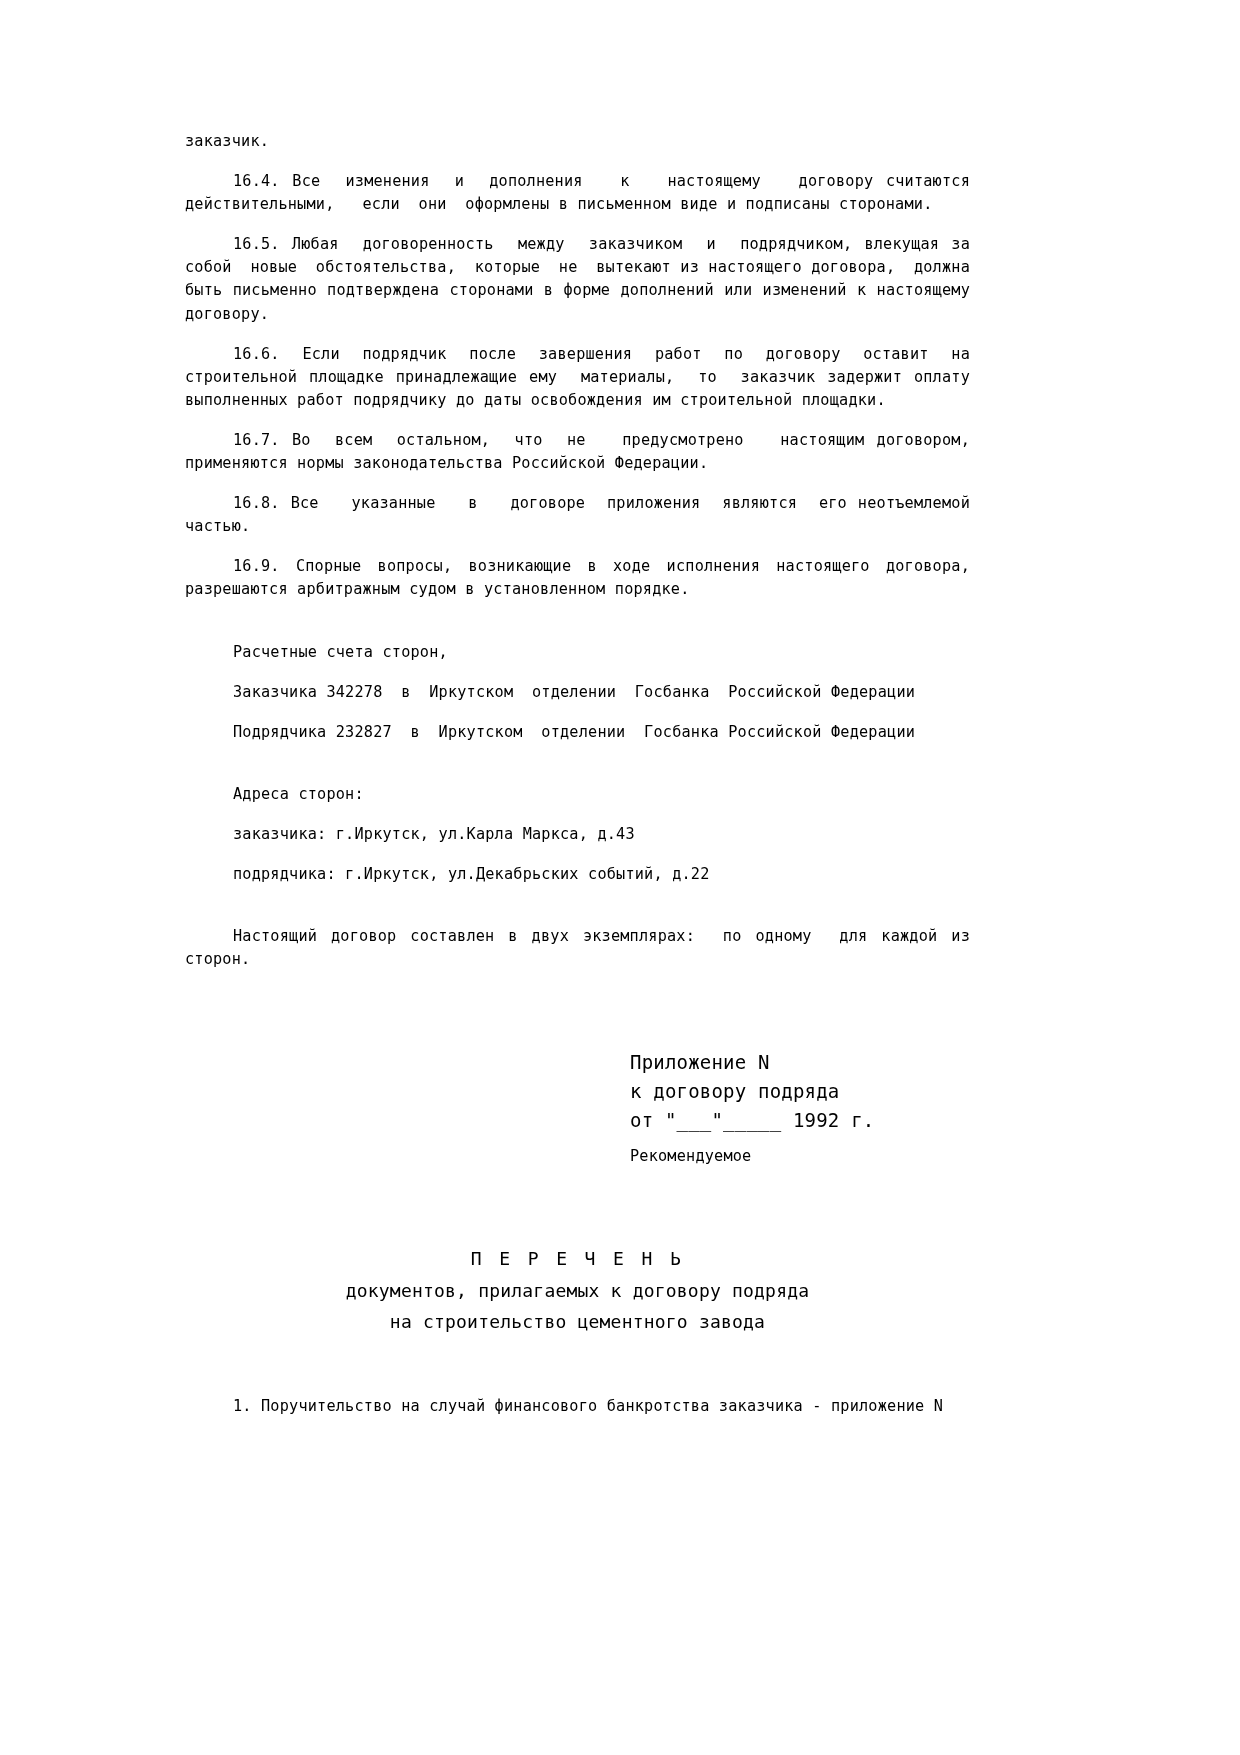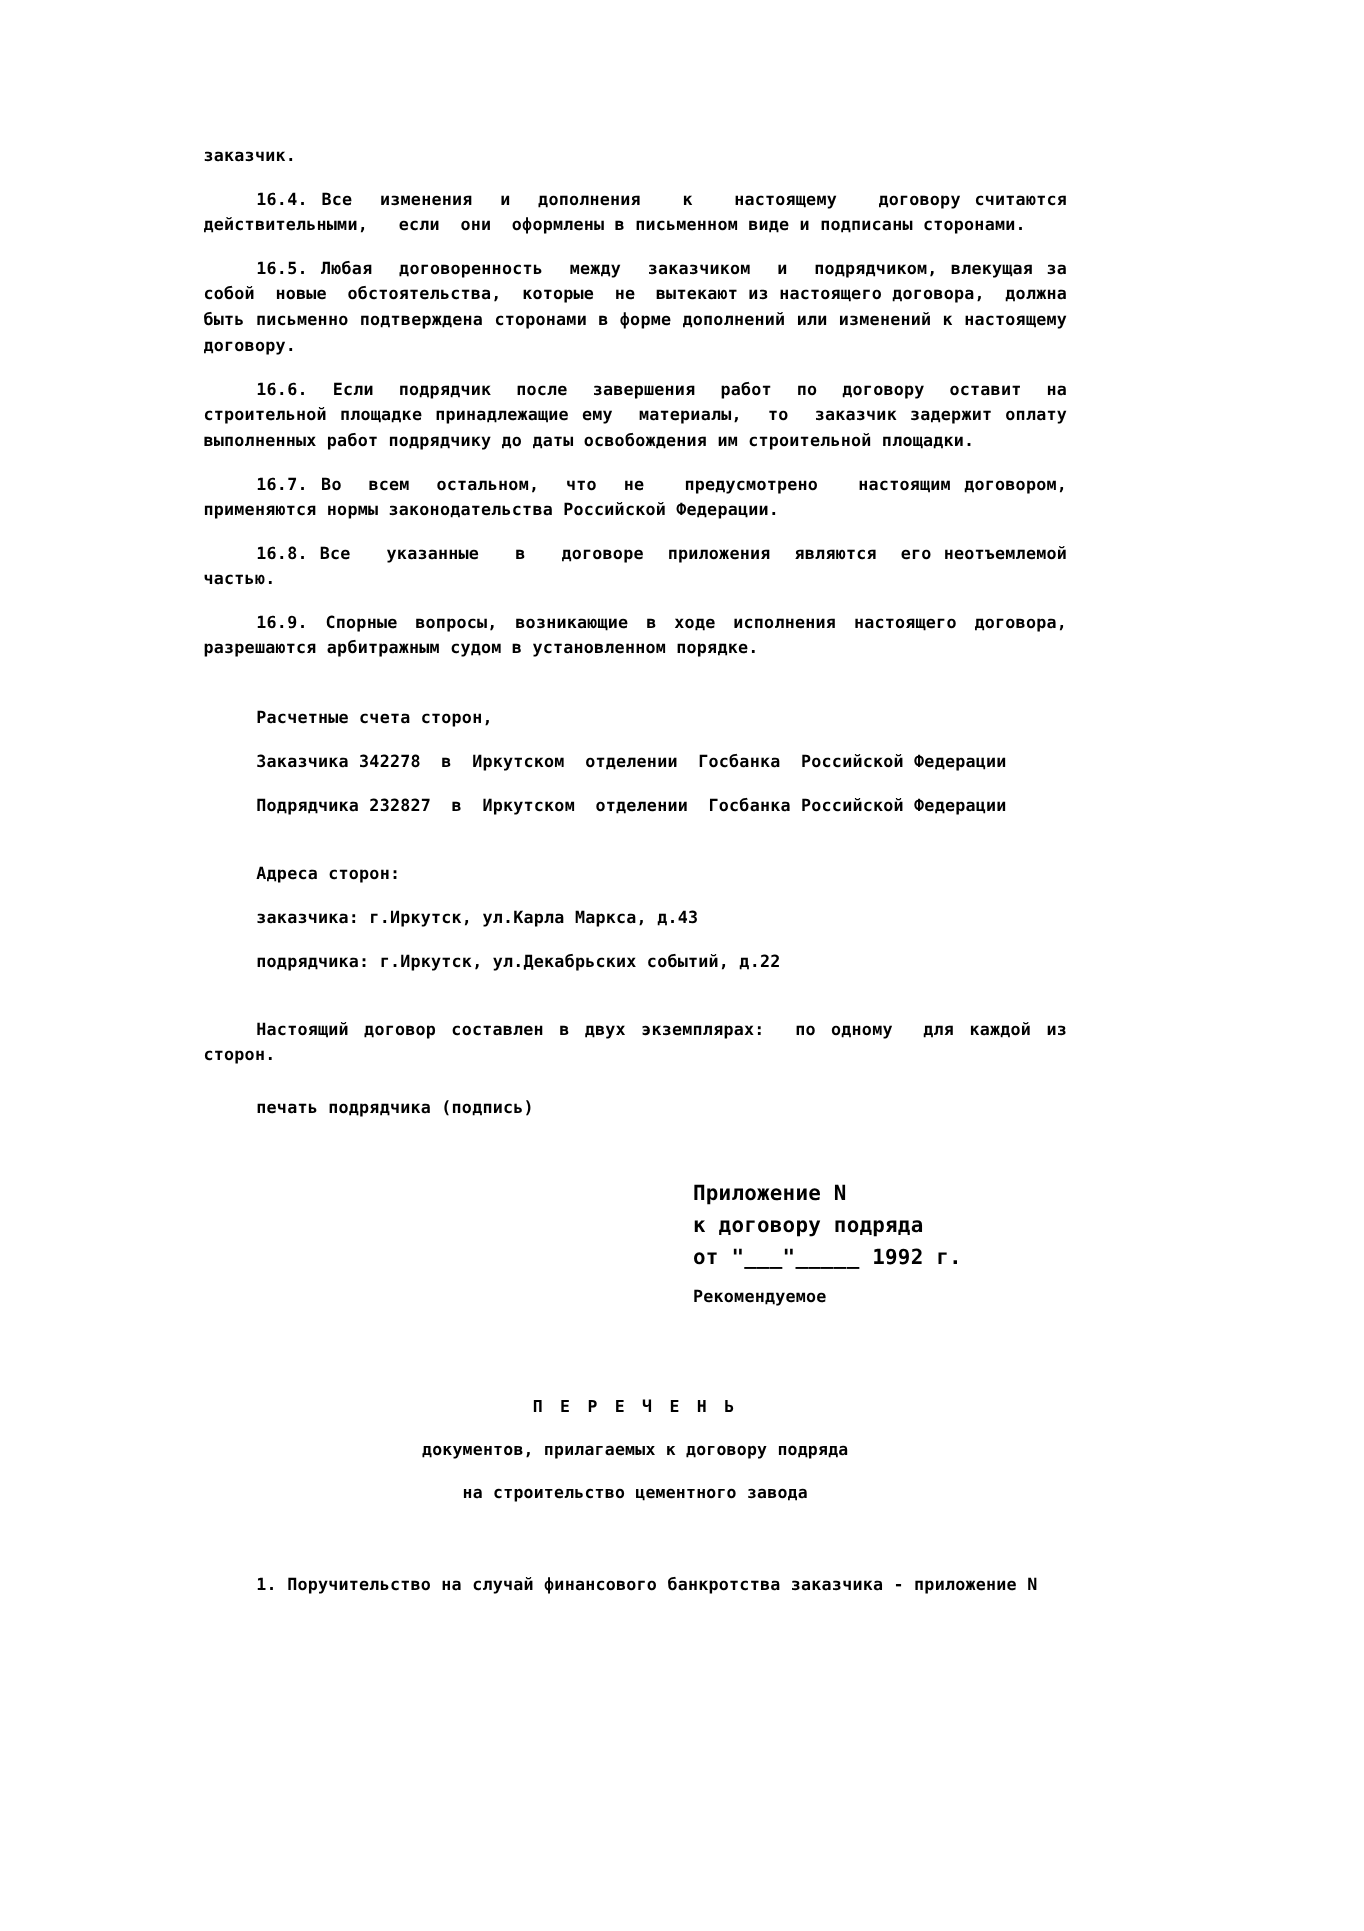--- a/index.html
+++ b/index.html
@@ -12,21 +12,20 @@
     min-height: 1755px;
     font-family: "DejaVu Sans Mono", monospace;
     color: #000000;
   }
   .page {
     position: relative;
     width: 1155px;
     min-height: 1755px;
     box-sizing: border-box;
     padding: 130px 185px 36px 185px;
-    font-weight: bold;
   }
   .doc {
     font-size: 15.2px;
     line-height: 1.52;
     letter-spacing: 0.2px;
   }
   .para {
     margin: 0 0 17px 0;
     text-align: justify;
     text-justify: inter-word;
@@ -59,23 +58,23 @@
   .recommend {
     margin-top: 10px;
     white-space: pre;
     font-size: 15.2px;
   }
   .center-block {
     margin-top: 62px;
     text-align: center;
   }
   .center-line {
-    margin: 16px;
+    margin: 4px;
     white-space: pre;
-    font-size: 15px;
+    font-size: 18px;
     line-height: 1.52;
   }
   .title-spaced {
     letter-spacing: 3.4px;
   }
   .final-block {
     margin-top: 60px;
   }
 </style>
 </head>
@@ -104,21 +103,20 @@
     <p class="para lead nojust">Адреса сторон:</p>
     <p class="para lead nojust">заказчика: г.Иркутск, ул.Карла Маркса, д.43</p>
     <p class="para lead nojust">подрядчика: г.Иркутск, ул.Декабрьских событий, д.22</p>
 
     <div class="gap-med"></div>
 
     <p class="para lead">Настоящий договор составлен в двух экземплярах:  по одному  для каждой из сторон.</p>
 
     <div class="gap-small"></div>
 
-    <p class="para lead nojust">печать подрядчика (подпись)</p>
 
     <div class="appendix-block">
       <div class="appendix-inner">
         <p class="appendix-line">Приложение N</p>
         <p class="appendix-line">к договору подряда</p>
         <p class="appendix-line">от "___"_____ 1992 г.</p>
         <p class="recommend">Рекомендуемое</p>
       </div>
     </div>
 

